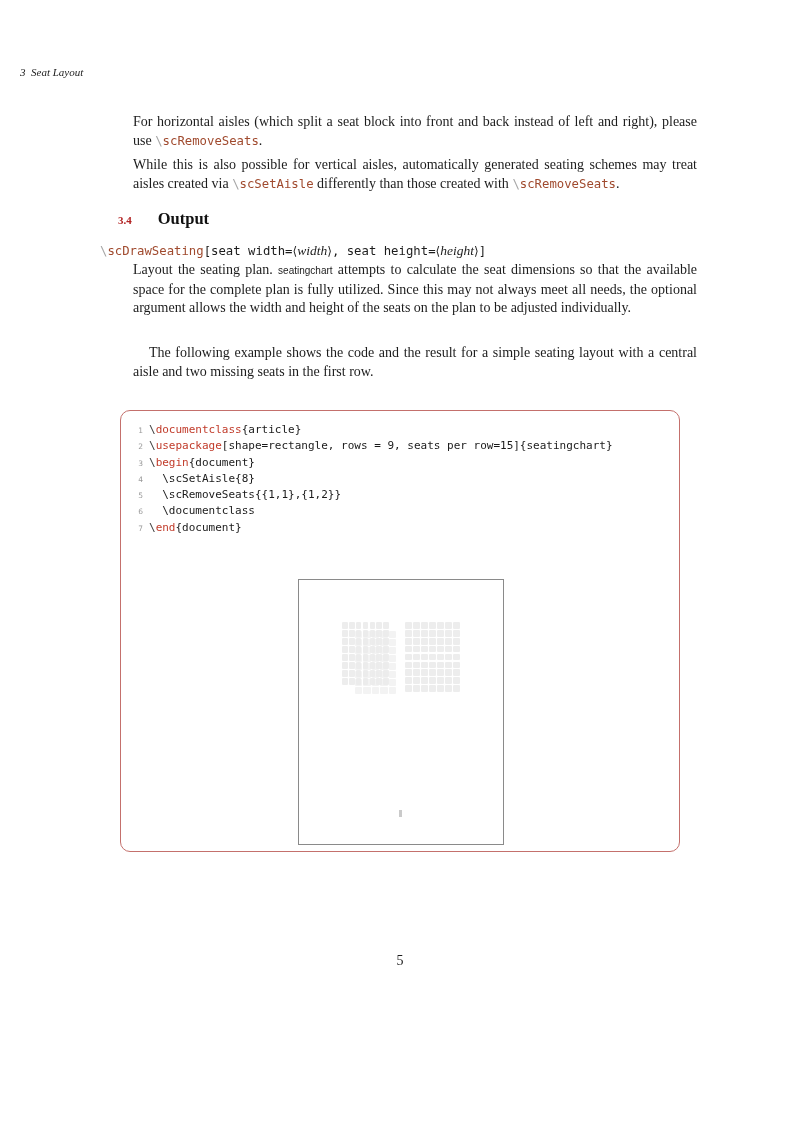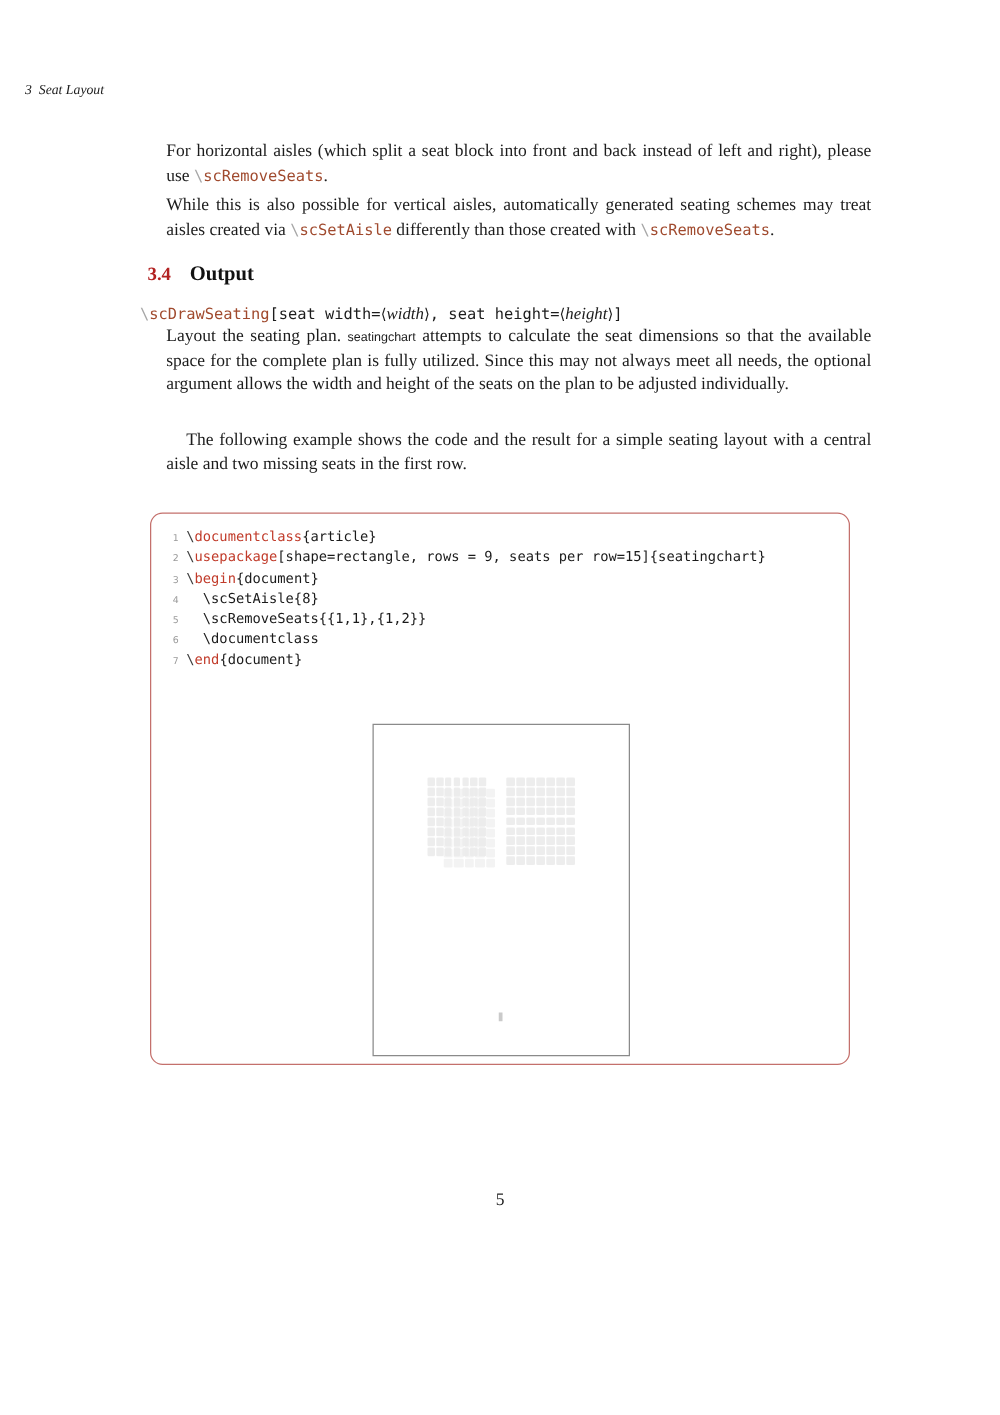--- a/index.html
+++ b/index.html
@@ -39,36 +39,35 @@
   .inline-code .bs{color:var(--backslash-gray,#a6a6a6);}
   .inline-code .nm{color:var(--inline-code,#a04a2e);}
 
   
   .section-heading{
     top:209px;left:118px;
     font-weight:bold;
   }
   .section-number{
     color:var(--section-number,#b22222);
-    font-size:15px;
-    margin-right:15px;
+    font-size:11px;
+    margin-right:26px;
   }
   .section-title{
     color:#111;
     font-size:16.5px;
     text-align:center;
   }
 
   
   .signature{
     top:243px;left:100px;
     font-family:"DejaVu Sans Mono", monospace;
     font-size:12.3px;
     white-space:pre;
-    margin-left:12px;
   }
   .signature .bs{color:var(--backslash-gray,#a6a6a6);}
   .signature .cmd{color:var(--inline-code,#a04a2e);}
   .signature .meta{
     font-family:"Liberation Serif", serif;
     font-style:italic;
     font-size:13.5px;
   }
   .signature .ang{
     font-family:"DejaVu Sans", sans-serif;

